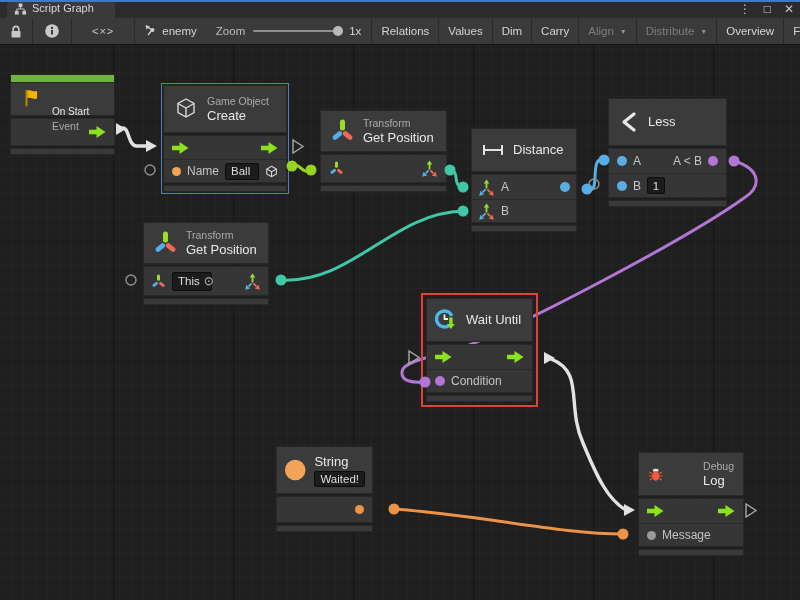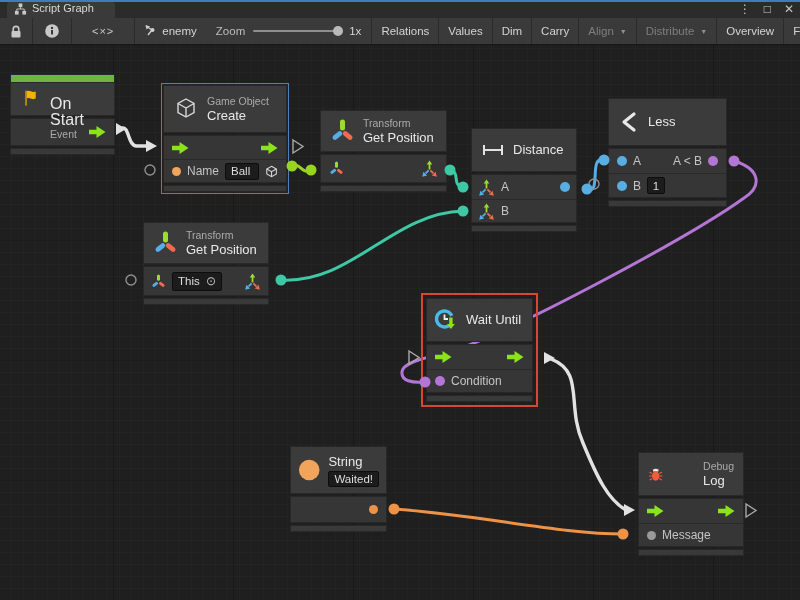--- a/index.html
+++ b/index.html
@@ -52,21 +52,21 @@
   .node.selected { outline:1px solid var(--select-blue); outline-offset:1px; }
   .blk { background:#3B3B3B; border:1px solid #282828; }
   .accent { height:8px; border:1px solid #282828; border-bottom:none; background:var(--event-green); }
   .n-header { display:flex; align-items:center; gap:8px; padding:0 9px; }
   .n-rows { margin-top:2px; background:#363636; }
   .row { display:flex; align-items:center; gap:6px; padding:0 8px; }
   .row + .row { border-top:1px solid #2A2A2A; }
   .n-footer { margin-top:2px; height:7px; background:#393939; border:1px solid #282828; }
   .cat   { font-size:10.5px; color:#ABABAB; line-height:13px; }
   .title { font-size:13px; color:#E8E8E8; line-height:16px; }
-  .title.big { font-size:16px;margin-top:38px; }
+  .title.big { font-size:10px;margin-top:38px; }
   .plabel { font-size:12px; color:#C4C4C4; }
   .ml { margin-left:auto; }
   .dot { width:10px; height:10px; border-radius:50%; flex:none; }
   .field { background:#1C1C1C; border:1px solid #0D0D0D; border-radius:2px; color:#DDDDDD;
     font-size:11.5px; padding:1px 5px; display:flex; align-items:center; gap:4px; white-space:nowrap; }
   .picker { color:#BDBDBD; font-size:12px; margin-left:auto; }
 
   .redbox { position:absolute; z-index:2; border:2px solid var(--highlight-red); padding:3px; }
   .redbox .node { position:relative; }
 </style>
@@ -330,21 +330,21 @@
         <div class="title">Get Position</div>
       </div>
     </div>
     <div class="n-rows blk">
       <div class="row" style="height:28px; padding:0 7px;">
         <svg width="15" height="15" viewBox="0 0 15 15">
           <rect x="6" y="0.5" width="3" height="6.3" rx="1.5" style="fill:var(--lobe-green)"></rect>
           <rect x="6" y="0.5" width="3" height="6.3" rx="1.5" transform="rotate(-128 7.5 7.8)" style="fill:var(--lobe-blue)"></rect>
           <rect x="6" y="0.5" width="3" height="6.3" rx="1.5" transform="rotate(128 7.5 7.8)" style="fill:var(--lobe-orange)"></rect>
         </svg>
-        <span class="field" style="width:50px; height:19px;">
+        <span class="field" style="width:40px; height:19px;">
           <span>This</span>
           <span class="picker">⊙</span>
         </span>
         <svg class="ml" width="17" height="17" viewBox="0 0 17 17">
           <line x1="8.5" y1="9.5" x2="8.5" y2="4" style="stroke:var(--lobe-green);stroke-width:1.8"></line>
           <polygon points="5.7,4.6 8.5,0.4 11.3,4.6" style="fill:var(--lobe-green)"></polygon>
           <line x1="7.6" y1="10.4" x2="4.6" y2="13.4" style="stroke:var(--lobe-blue);stroke-width:1.8"></line>
           <polygon points="1.2,16.8 6.2,15.6 2.4,11.8" style="fill:var(--lobe-blue)"></polygon>
           <line x1="9.4" y1="10.4" x2="12.4" y2="13.4" style="stroke:var(--lobe-orange);stroke-width:1.8"></line>
           <polygon points="15.8,16.8 10.8,15.6 14.6,11.8" style="fill:var(--lobe-orange)"></polygon>
@@ -376,21 +376,21 @@
         </div>
         <div class="row" style="height:23px;">
           <span class="dot" style="background:var(--purple);"></span>
           <span class="plabel">Condition</span>
         </div>
       </div>
       <div class="n-footer"></div>
     </div>
   </div>
 
-  <div class="node" style="left:290px; top:446px; width:97px;">
+  <div class="node" style="left:276px; top:446px; width:97px;">
     <div class="n-header blk" style="height:48px; padding:0 7px;">
       <svg width="24" height="24" viewBox="0 0 24 24">
         <circle cx="12" cy="12" r="11" style="fill:var(--icon-orange)"></circle>
       </svg>
       <div>
         <div class="title">String</div>
         <span class="field" style="height:16px; margin-top:1px;">
             <span>Waited!</span>
           </span>
       </div>

